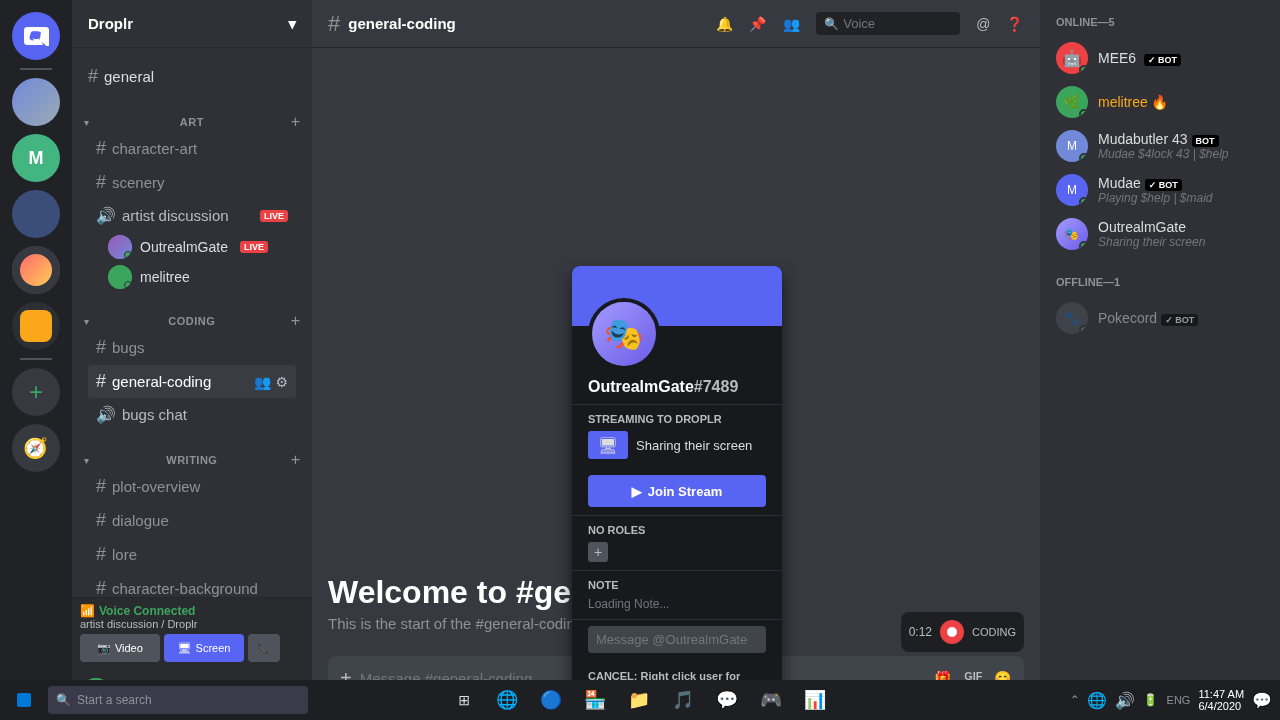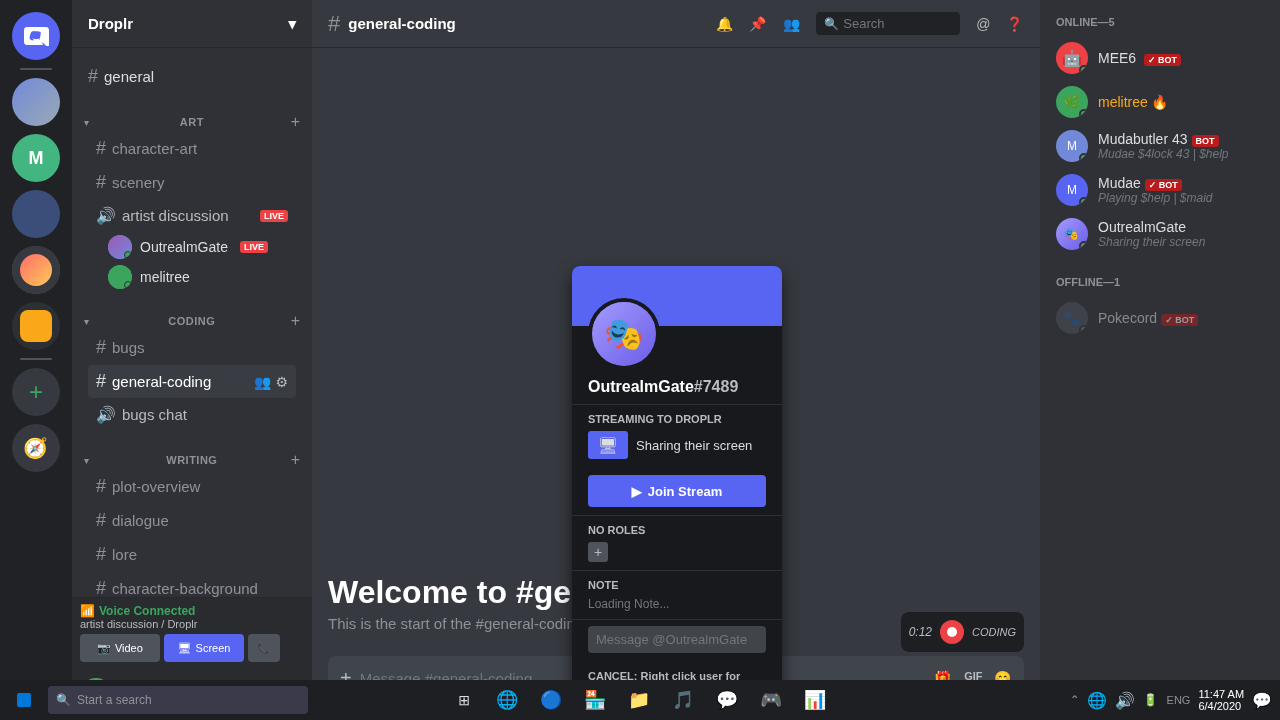--- a/index.html
+++ b/index.html
@@ -95,26 +95,26 @@
 
     
     .members-section { padding: 16px 8px 4px; }
     .members-section-title { font-size: 11px; font-weight: 700; text-transform: uppercase; color: #8e9297; padding: 0 8px; margin-bottom: 8px; }
     .member-item { display: flex; align-items: center; gap: 10px; padding: 6px 8px; border-radius: 4px; cursor: pointer; }
     .member-avatar { width: 32px; height: 32px; border-radius: 50%; background: #4f545c; display: flex; align-items: center; justify-content: center; font-size: 12px; color: white; flex-shrink: 0; position: relative; overflow: hidden; }
     .member-status { position: absolute; bottom: -1px; right: -1px; width: 10px; height: 10px; border-radius: 50%; background: #3ba55d; border: 2px solid #2f3136; }
     .member-status.offline { background: #747f8d; }
     .member-name { font-size: 14px; color: #dcddde; flex: 1; }
     .member-name.bot { color: #dcddde; }
-    .bot-badge { background: #b91c1c; color: white; font-size: 9px; font-weight: 700; padding: 1px 4px; border-radius: 3px; margin-left: 4px; }
+    .bot-badge { background: #000000; color: white; font-size: 9px; font-weight: 700; padding: 1px 4px; border-radius: 3px; margin-left: 4px; }
     .member-subtext { font-size: 12px; color: #72767d; font-style: italic; }
     .member-name-yellow { color: #faa81a; }
 
     
-    .stream-controls { position: absolute; bottom: 68px; right: 16px; background: #1e1f22; border-radius: 8px; padding: 8px; display: flex; align-items: center; gap: 8px; z-index: 10; font-style: italic; }
+    .stream-controls { position: absolute; bottom: 68px; right: 16px; background: #1e1f22; border-radius: 8px; padding: 8px; display: flex; align-items: center; gap: 8px; z-index: 10; }
     .stream-timer { font-size: 12px; color: #b9bbbe; }
     .stream-record { width: 24px; height: 24px; background: #ed4245; border-radius: 50%; display: flex; align-items: center; justify-content: center; }
     .cancel-text { font-size: 11px; color: #b9bbbe; cursor: pointer; }
 
     
     ::-webkit-scrollbar { width: 4px; }
     ::-webkit-scrollbar-track { background: transparent; }
     ::-webkit-scrollbar-thumb { background: #202225; border-radius: 2px; }
 
     .hash-icon { color: #8e9297; font-size: 18px; margin-right: 6px; }
@@ -303,21 +303,21 @@
 
     <div class="channel-header">
       <span style="color:#8e9297;font-size:22px;font-weight:300;">#</span>
       <span class="channel-header-name">general-coding</span>
       <div class="header-icons">
         <span>🔔</span>
         <span>📌</span>
         <span>👥</span>
         <div class="search-bar">
           <span style="font-size:12px;">🔍</span>
-          <span>Search</span>
+          <span>Voice</span>
         </div>
         <span>@</span>
         <span>❓</span>
       </div>
     </div>
 
     <div class="main-content">
       <div class="welcome-area">
         <div class="welcome-text">
           <h2>Welcome to #general-coding!</h2>

